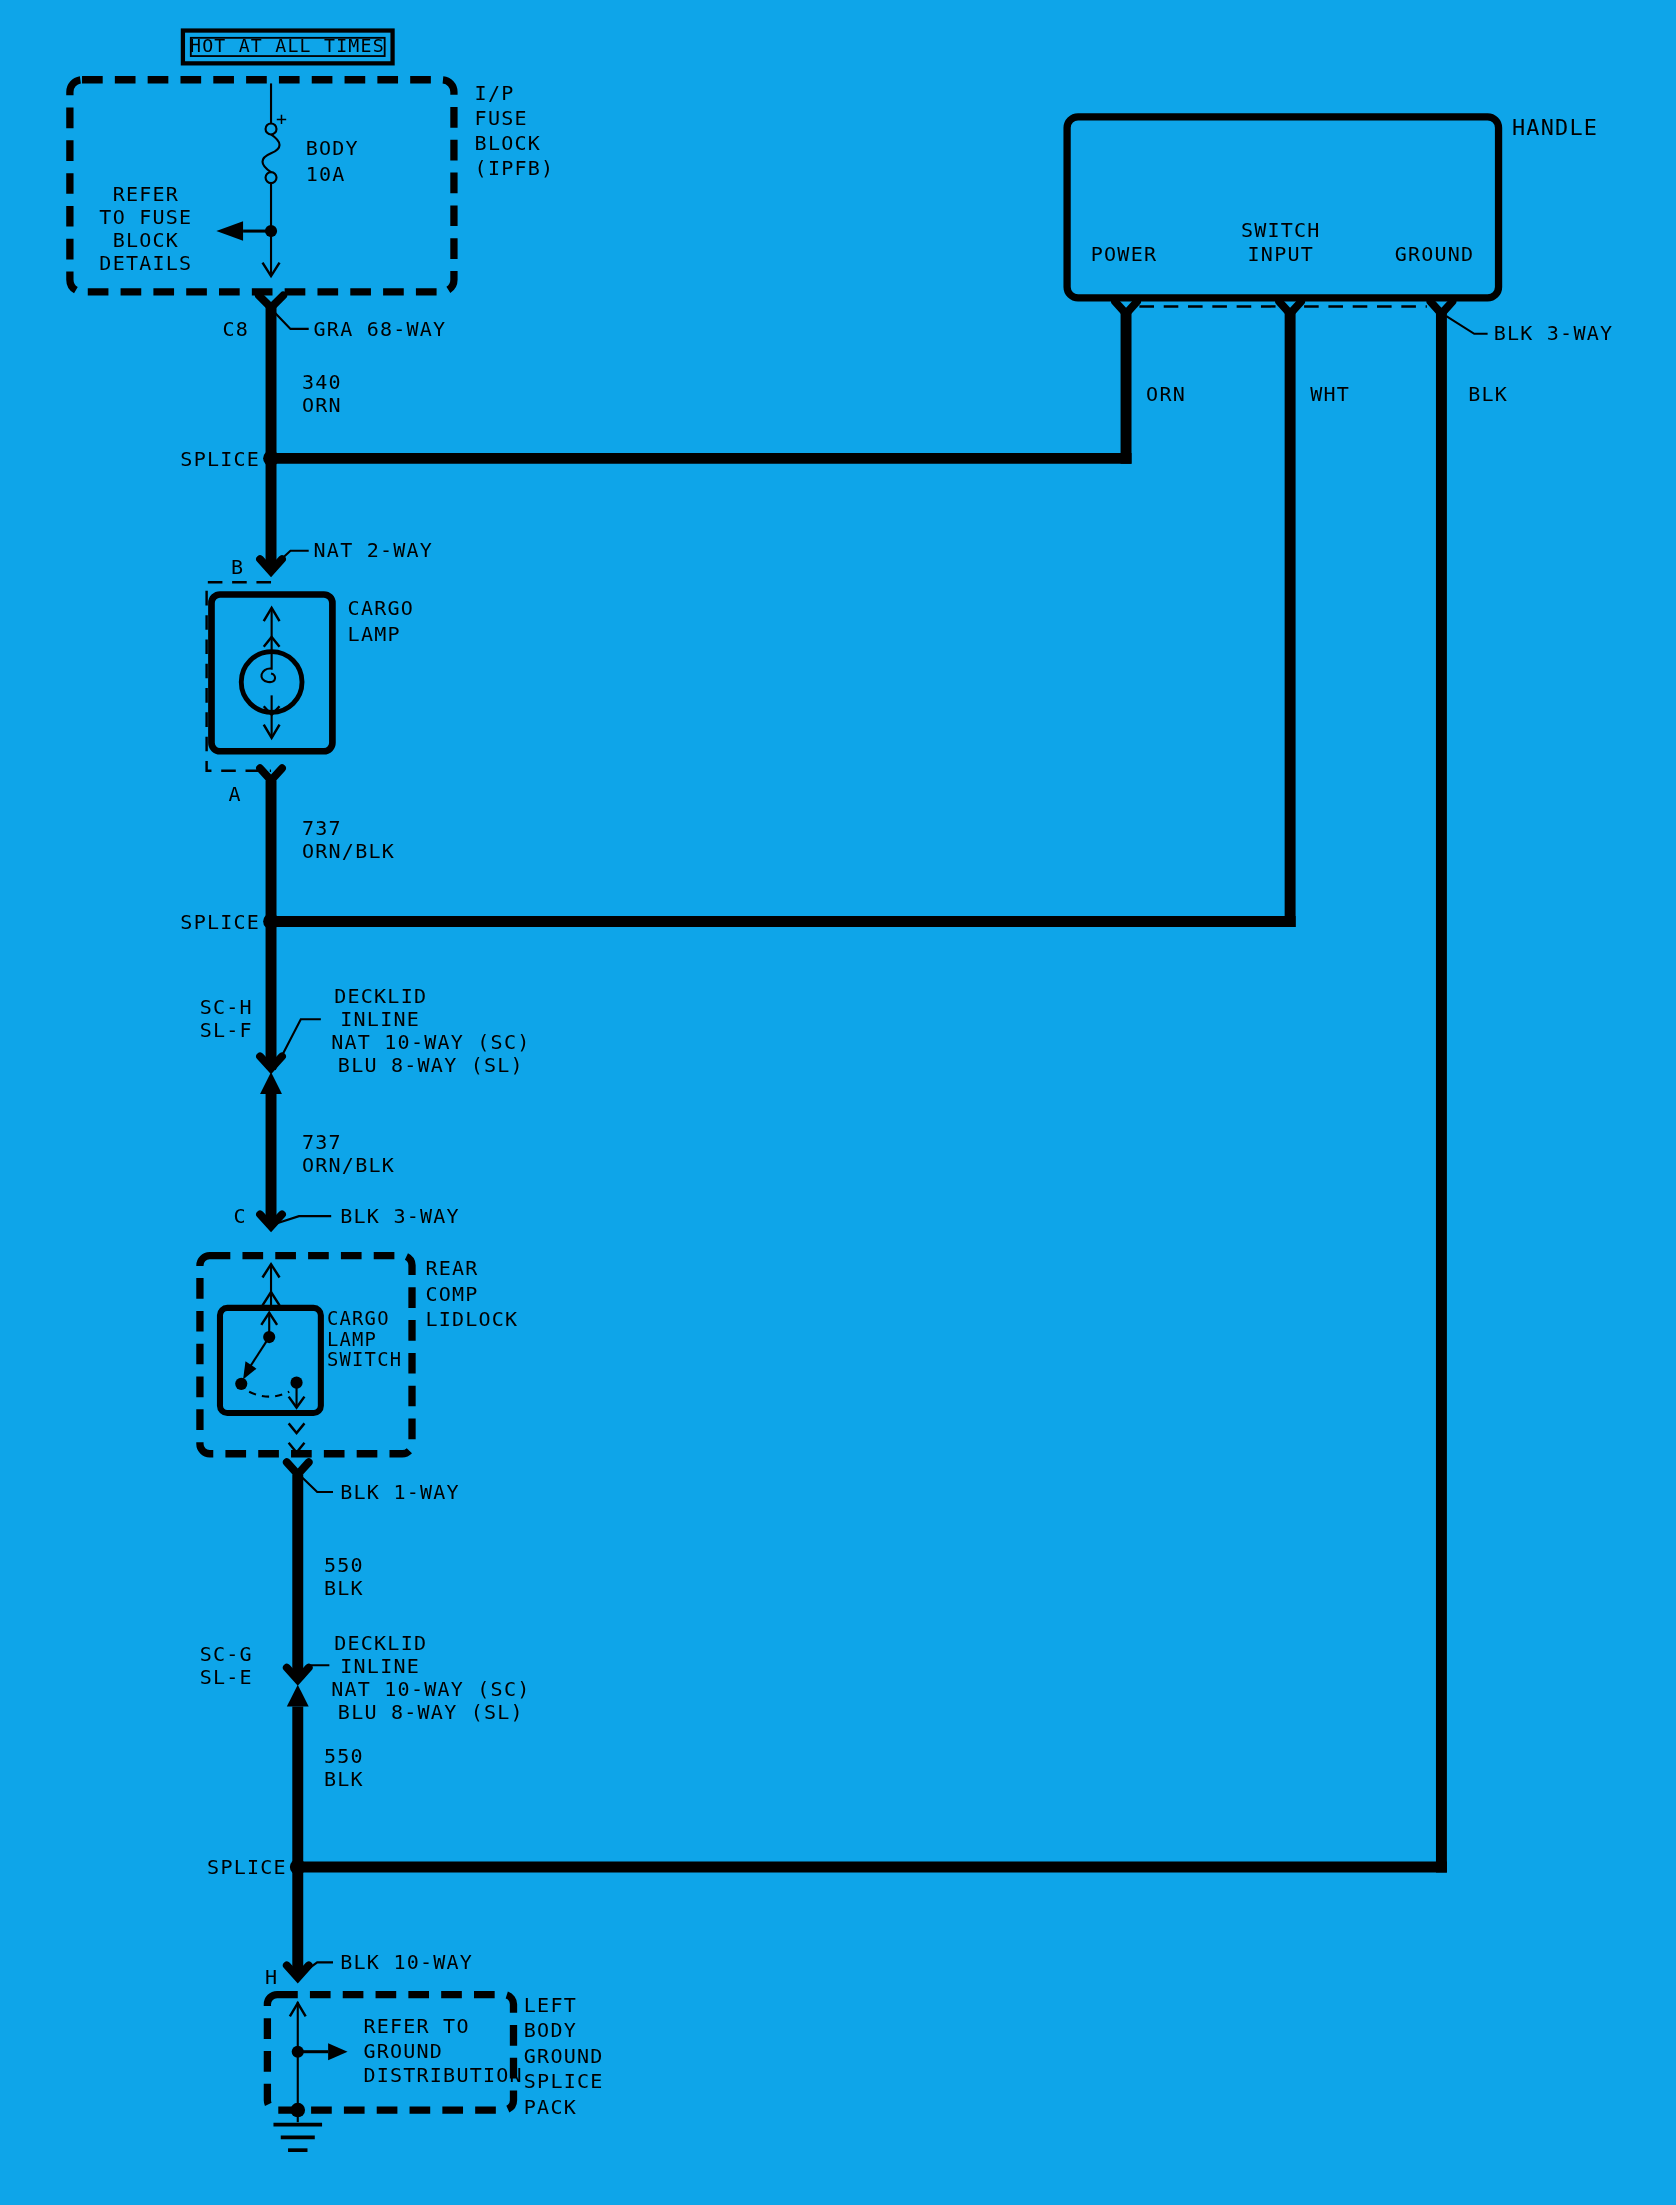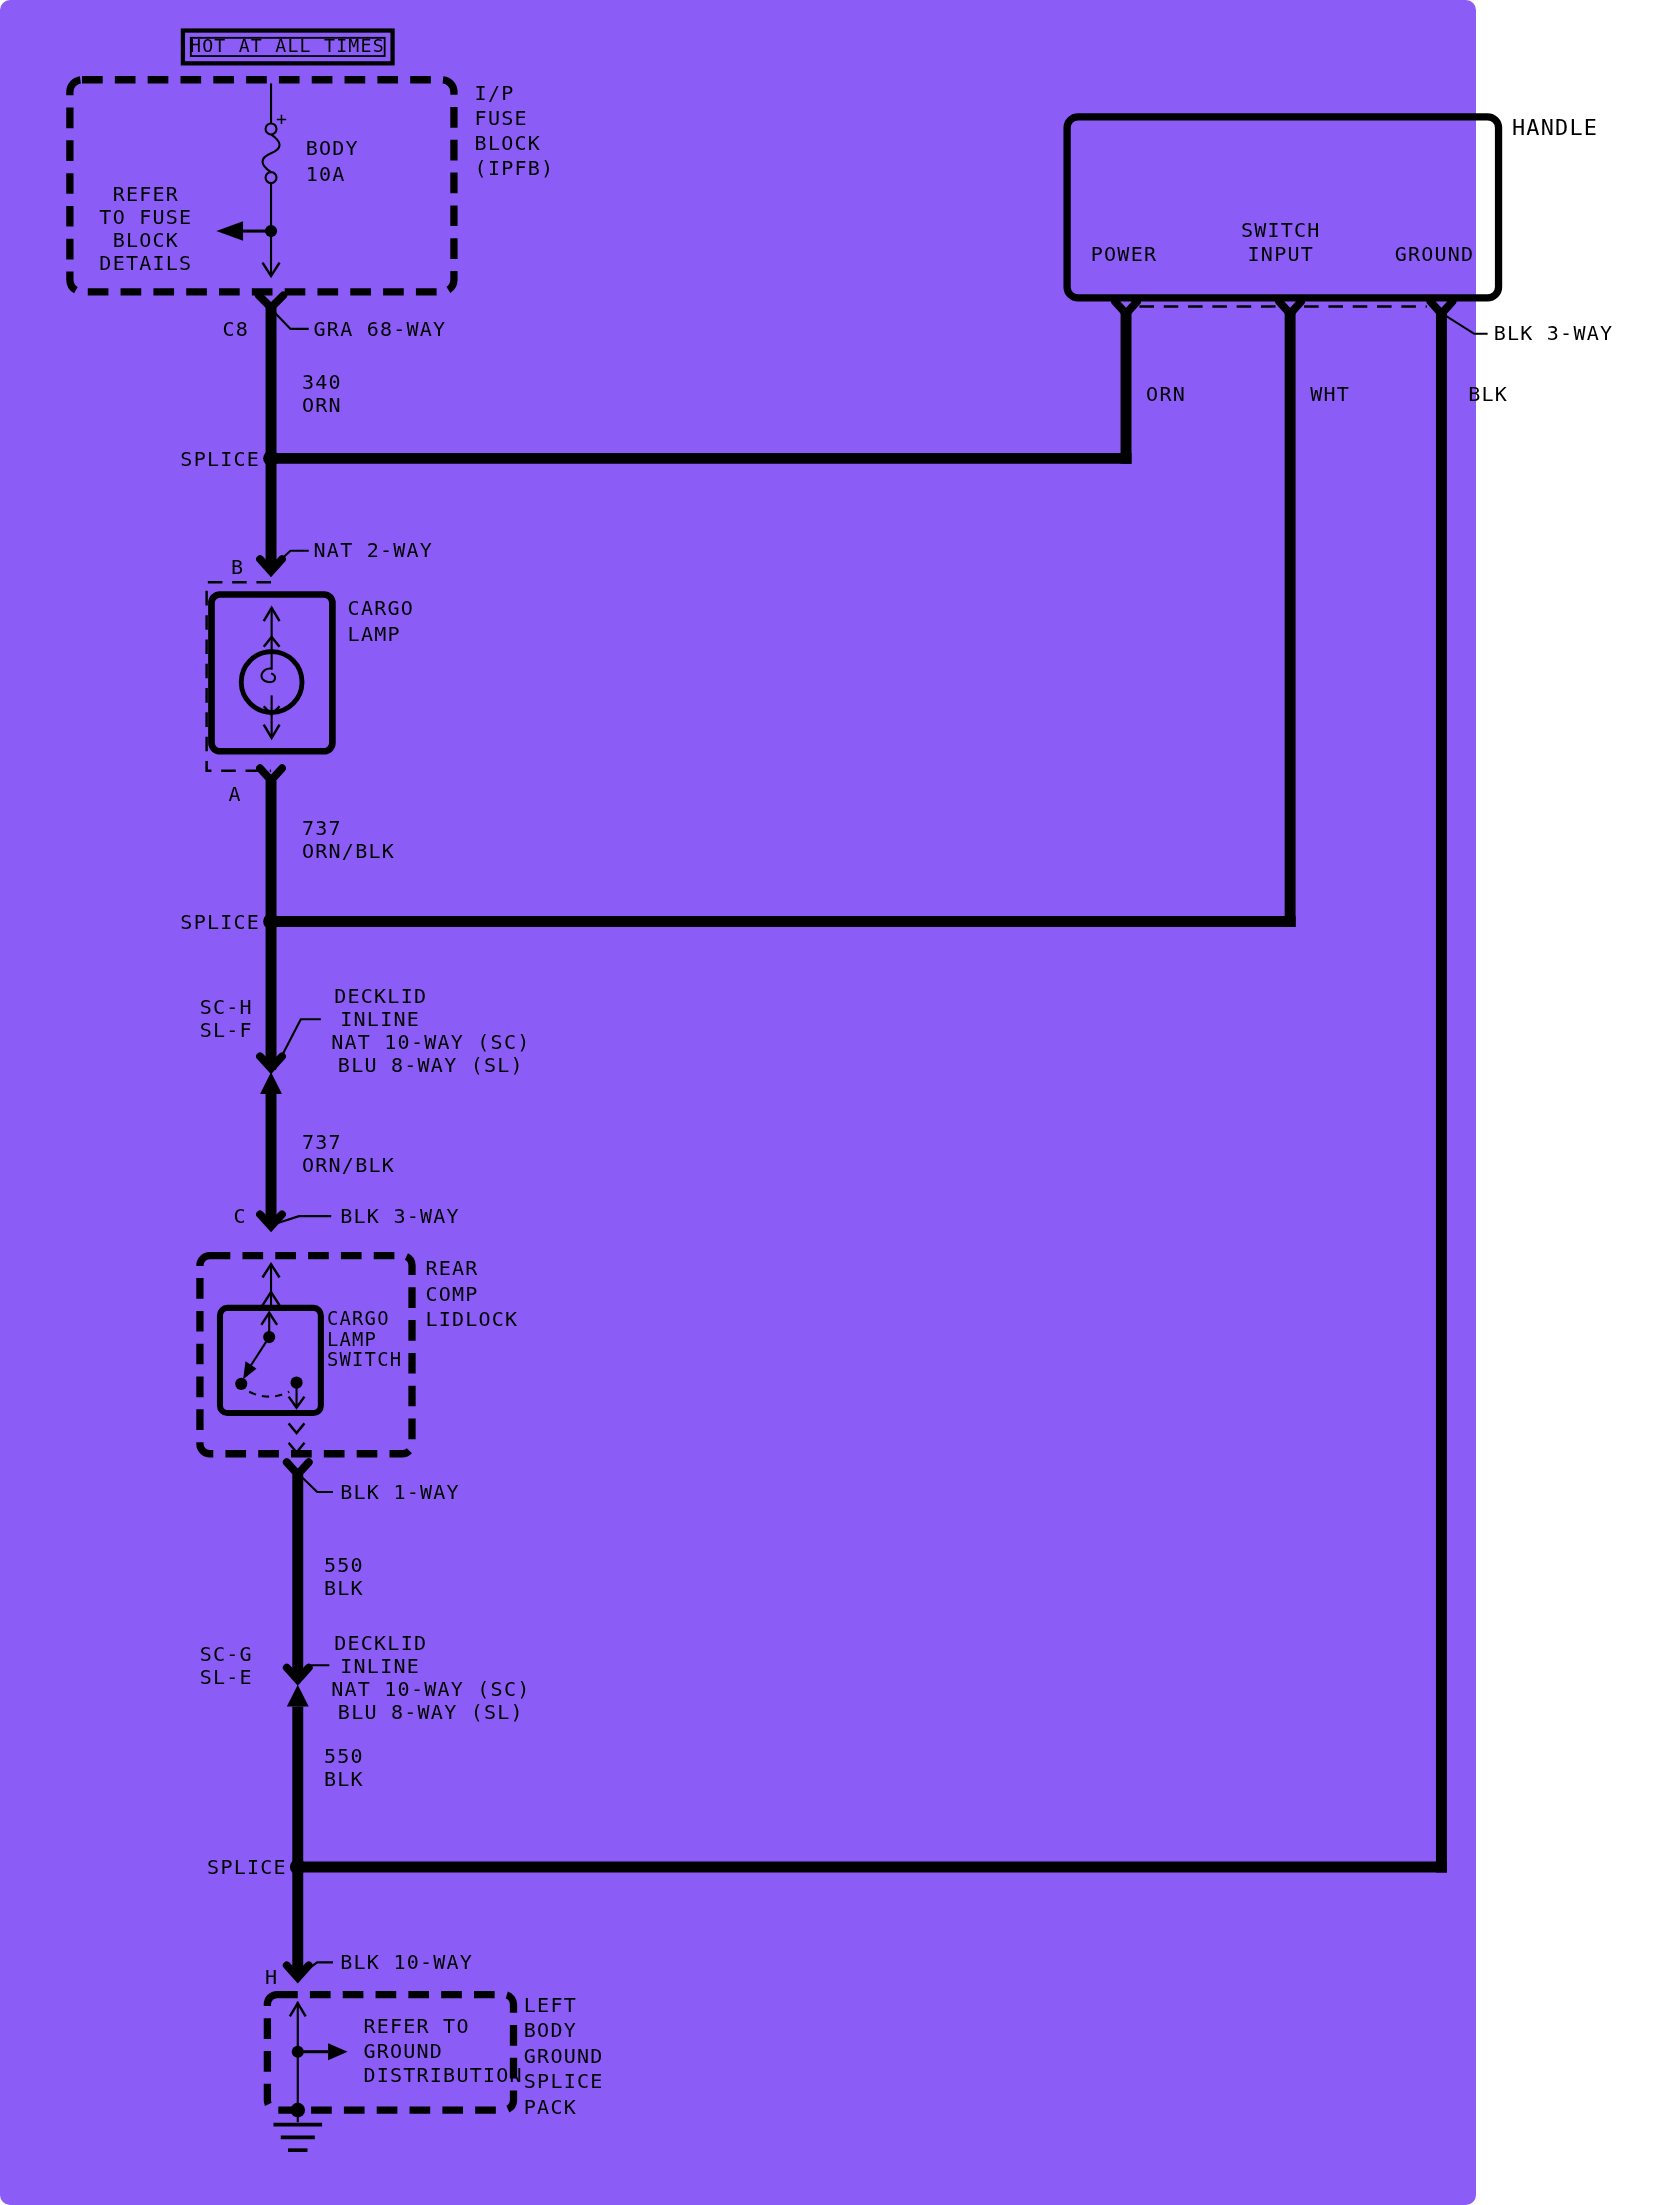--- a/index.html
+++ b/index.html
@@ -1,16 +1,16 @@
 <!DOCTYPE html>
 <html style="font-size:9.7px"><head>
 <meta charset="utf-8">
 <style>
   html, body { margin:0; padding:0; background:#ffffff; }
-  #page { width:1476px; height:2205px; position:relative; background:#8b5cf6;border-radius:10px; }
+  #page { width:1676px; height:2205px; position:relative; background:#0ea5e9; }
   svg { display:block; }
   .t  { font-family:"DejaVu Sans Mono","Liberation Mono",monospace; font-size:33px; letter-spacing:2px; fill:#000; }
   .t30 { font-size:30px; }
   .t31 { font-size:31px; }
   .t36 { font-size:36px; }
   .mid { text-anchor:middle; }
   .end { text-anchor:end; }
   .tw  { stroke:#000; stroke-width:18; fill:none; }              
   .tn  { stroke:#000; stroke-width:3.5; fill:none; }             
   .tn5 { stroke:#000; stroke-width:5; fill:none; }

